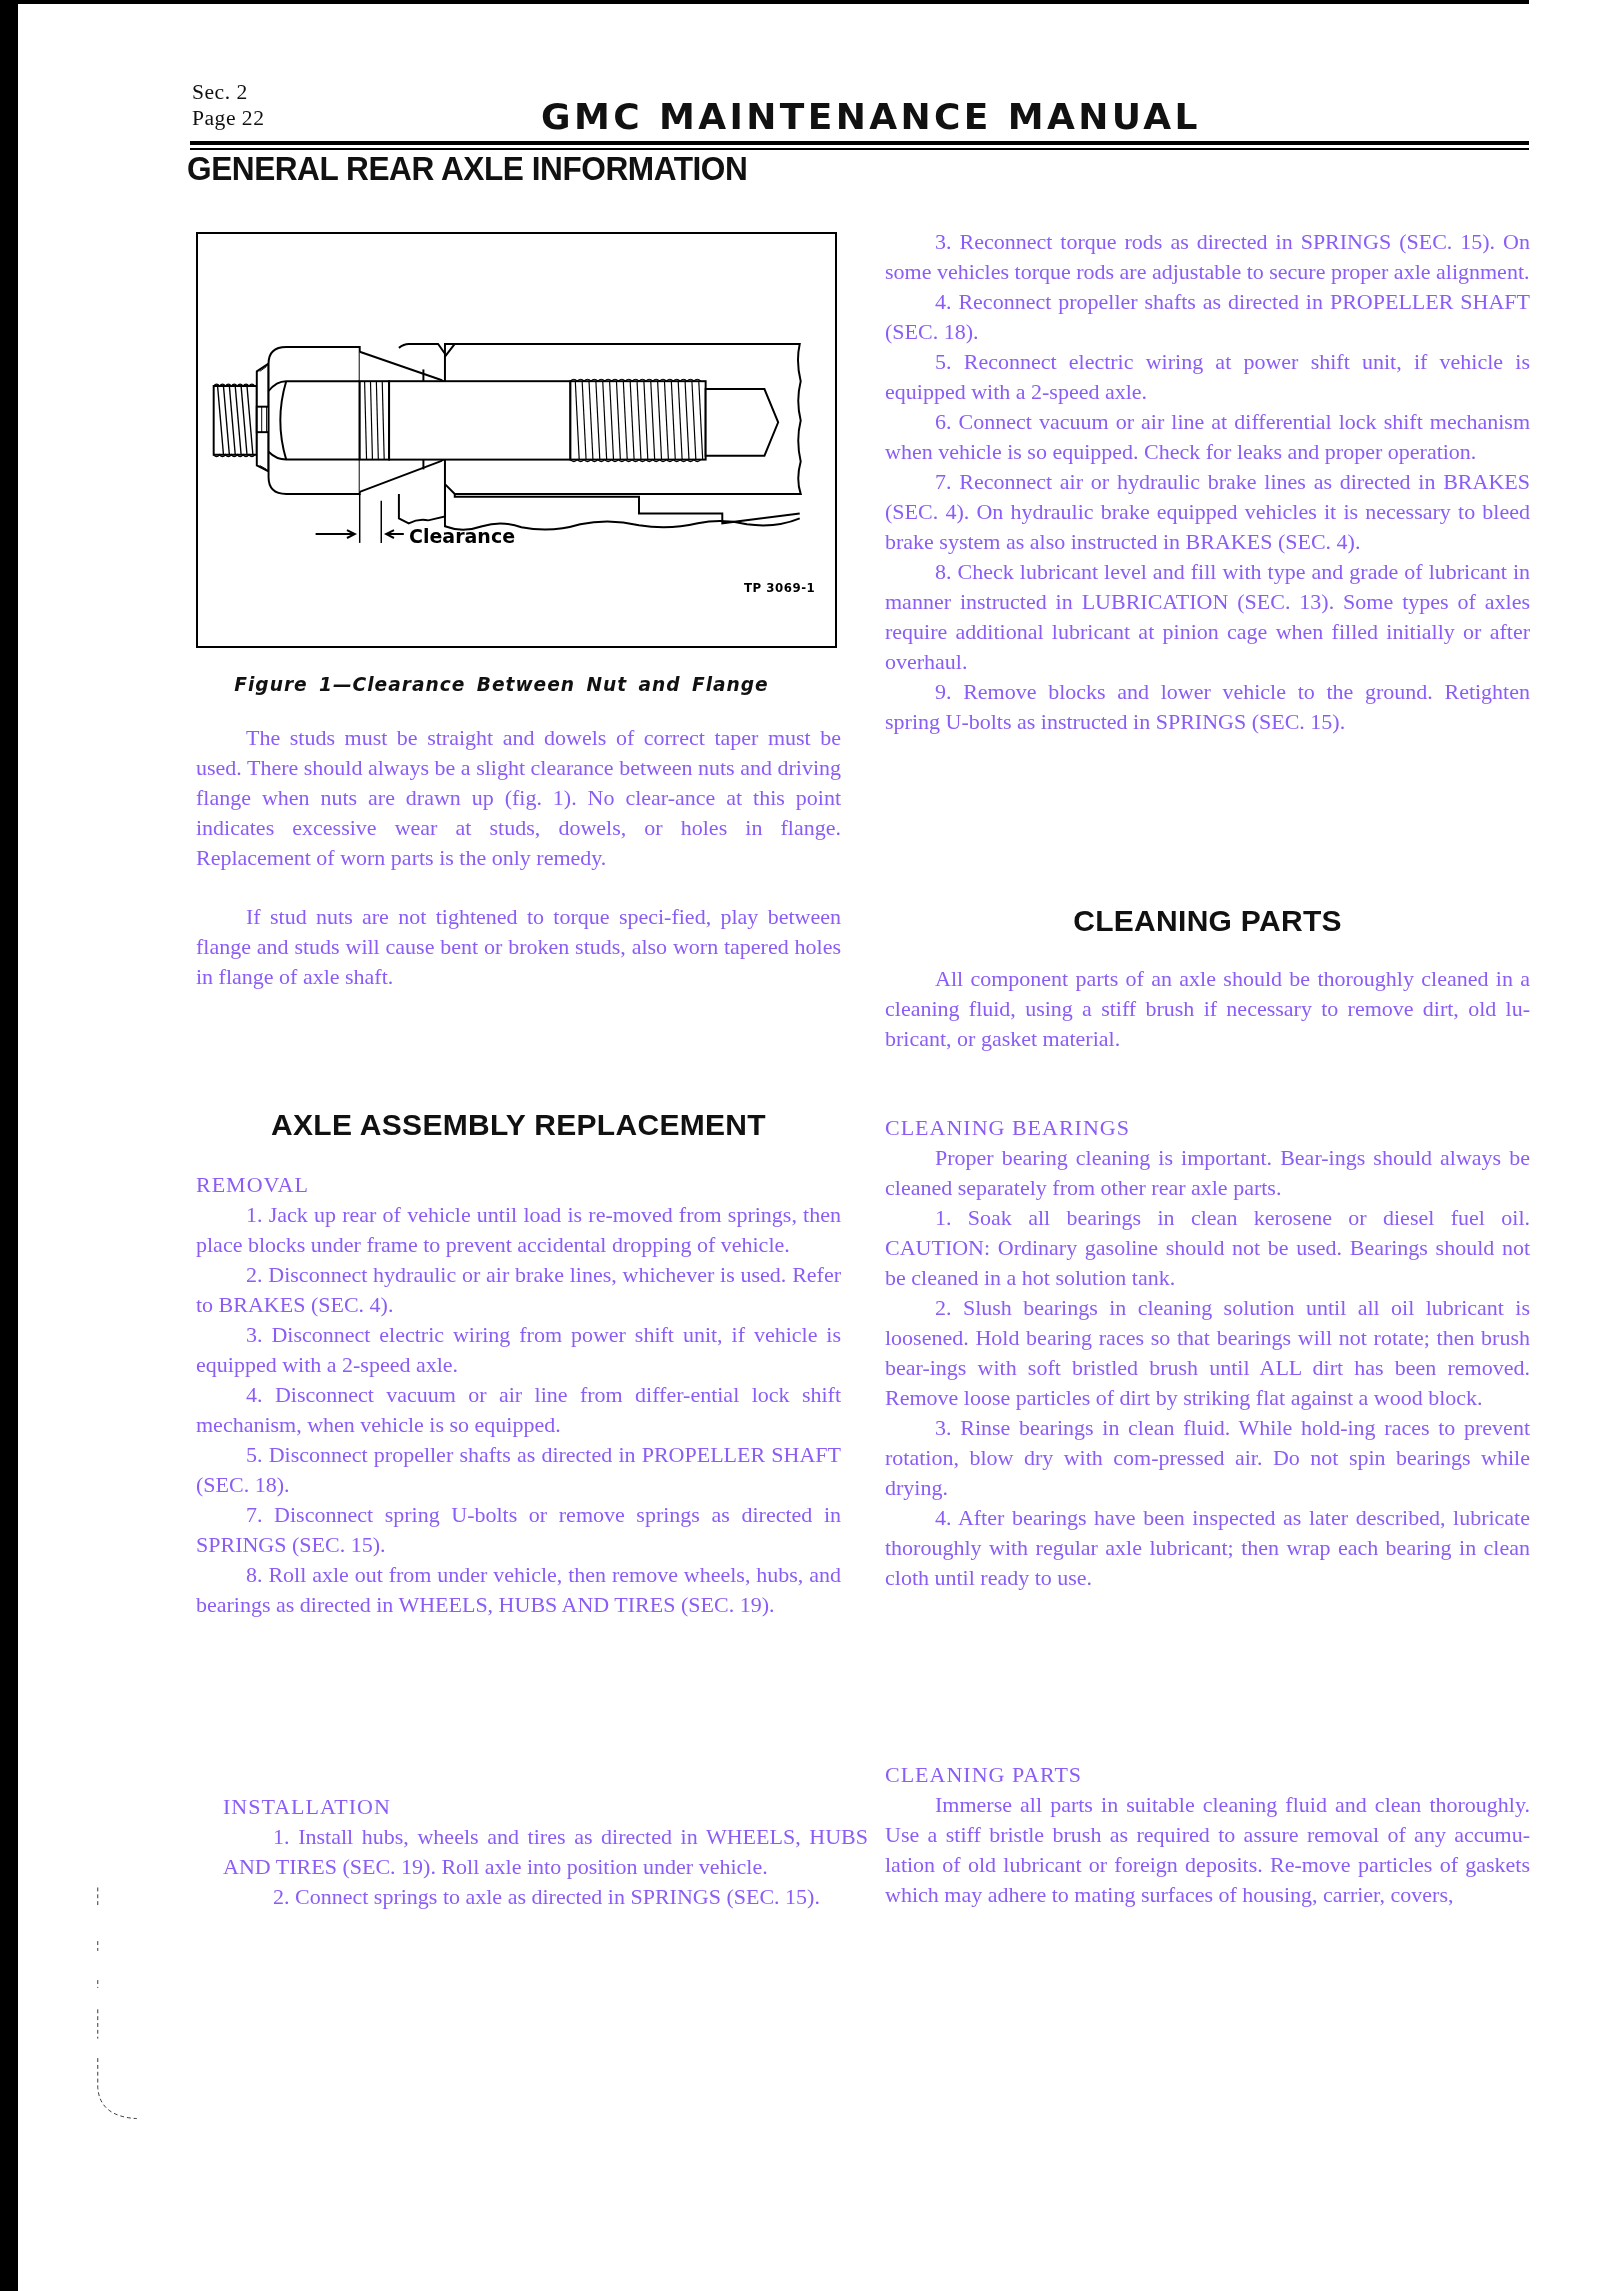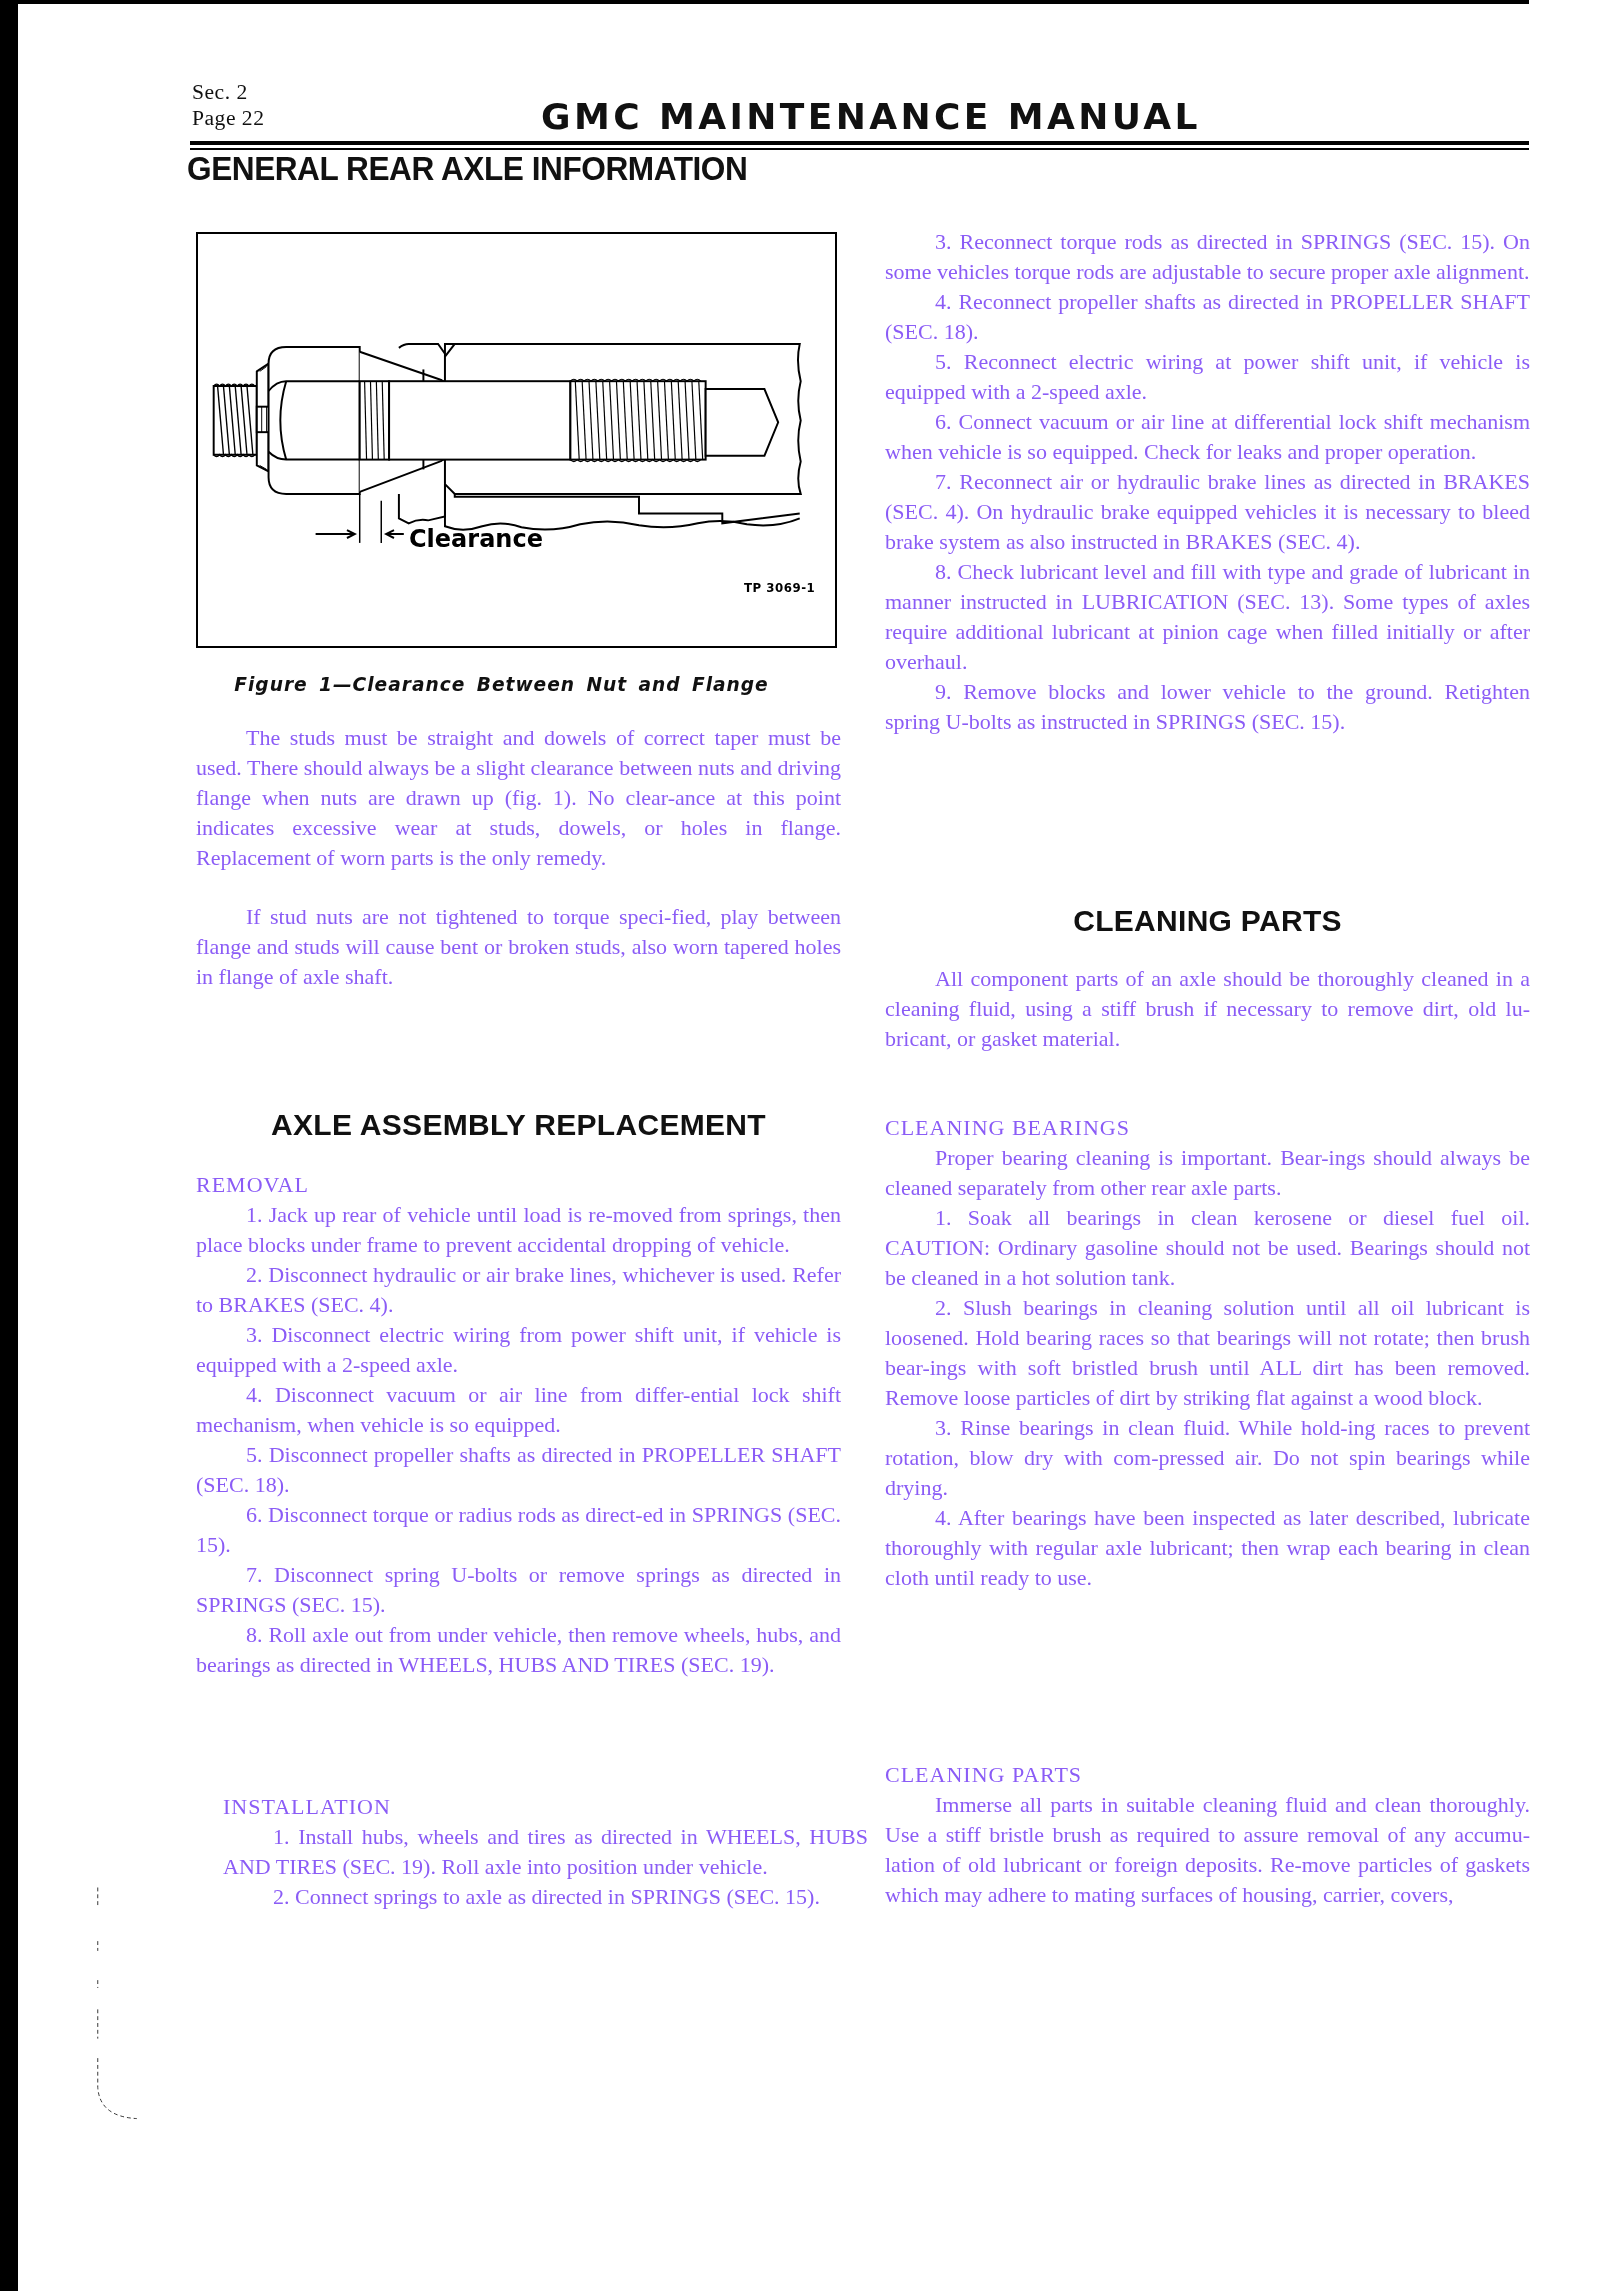--- a/index.html
+++ b/index.html
@@ -9,21 +9,21 @@
 
   .sec { position:absolute; left:192px; top:80px; font-family:"Liberation Serif","DejaVu Serif",serif; font-size:21.6px; line-height:25.5px; letter-spacing:0.5px; }
   .title { position:absolute; left:529px; top:96px; width:659px; font-family:"DejaVu Sans","Liberation Sans",sans-serif; font-weight:bold; font-size:36px; letter-spacing:3.4px; white-space:nowrap; transform:scaleX(1.0);margin-left:12px; }
   .rule1 { position:absolute; left:190px; top:141px; width:1339px; height:3.9px; background:#000; }
   .rule2 { position:absolute; left:190px; top:148px; width:1339px; height:2px; background:#000; }
   .section-title { position:absolute; left:187px; top:149px; font-family:"Liberation Sans","DejaVu Sans",sans-serif; font-weight:bold; font-size:34px; letter-spacing:-0.5px; white-space:nowrap; transform:scaleX(0.93); transform-origin:left center; }
 
   .figure { position:absolute; left:196px; top:232px; width:641px; height:416px; border:2.9px solid #000; border-left-width:2.9px; box-sizing:border-box; }
   .figure svg { position:absolute; left:0; top:0; }
   .fig-label { position:absolute; font-family:"DejaVu Sans","Liberation Sans",sans-serif; font-weight:bold; color:#000; white-space:nowrap; }
-  .clearance-label { left:211px; top:291px; font-size:24px; }
+  .clearance-label { left:211px; top:291px; font-size:19px; }
   .tp-label { left:546px; top:347px; font-size:11.8px; letter-spacing:0.5px; }
   .caption { position:absolute; left:180px; top:674px; width:643px; text-align:center; font-family:"DejaVu Sans","Liberation Sans",sans-serif; font-weight:bold; font-style:italic; font-size:18.6px; letter-spacing:1px; word-spacing:3.9px; }
 
   .col { position:absolute; font-family:"Liberation Serif","DejaVu Serif",serif; font-size:22px; line-height:30px; color:#8b5cf6; }
   .col p { margin:0; text-align:justify; text-align-last:left; hyphens:none; }
   .col p.ind { text-indent:50px; }
   .col .sub { margin:0; letter-spacing:1px; }
   .col-left { left:196px; width:645px; }
   .col-right { left:885px; width:645px; }
 
@@ -142,21 +142,20 @@
 
 <div class="h2" style="left:196px; top:1108px; width:645px;">AXLE ASSEMBLY REPLACEMENT</div>
 
 <div class="col col-left" style="top:1170px;">
   <p class="sub">REMOVAL</p>
   <p class="ind">1. Jack up rear of vehicle until load is re-moved from springs, then place blocks under frame to prevent accidental dropping of vehicle.</p>
   <p class="ind">2. Disconnect hydraulic or air brake lines, whichever is used. Refer to BRAKES (SEC. 4).</p>
   <p class="ind">3. Disconnect electric wiring from power shift unit, if vehicle is equipped with a 2-speed axle.</p>
   <p class="ind">4. Disconnect vacuum or air line from differ-ential lock shift mechanism, when vehicle is so equipped.</p>
   <p class="ind">5. Disconnect propeller shafts as directed in PROPELLER SHAFT (SEC. 18).</p>
-  <p class="ind">6. Disconnect torque or radius rods as direct-ed in SPRINGS (SEC. 15).</p>
   <p class="ind">7. Disconnect spring U-bolts or remove springs as directed in SPRINGS (SEC. 15).</p>
   <p class="ind">8. Roll axle out from under vehicle, then remove wheels, hubs, and bearings as directed in WHEELS, HUBS AND TIRES (SEC. 19).</p>
 </div>
 
 <div class="col col-left" style="top:1792px;margin-left:27px;">
   <p class="sub">INSTALLATION</p>
   <p class="ind">1. Install hubs, wheels and tires as directed in WHEELS, HUBS AND TIRES (SEC. 19). Roll axle into position under vehicle.</p>
   <p class="ind">2. Connect springs to axle as directed in SPRINGS (SEC. 15).</p>
 </div>
 

